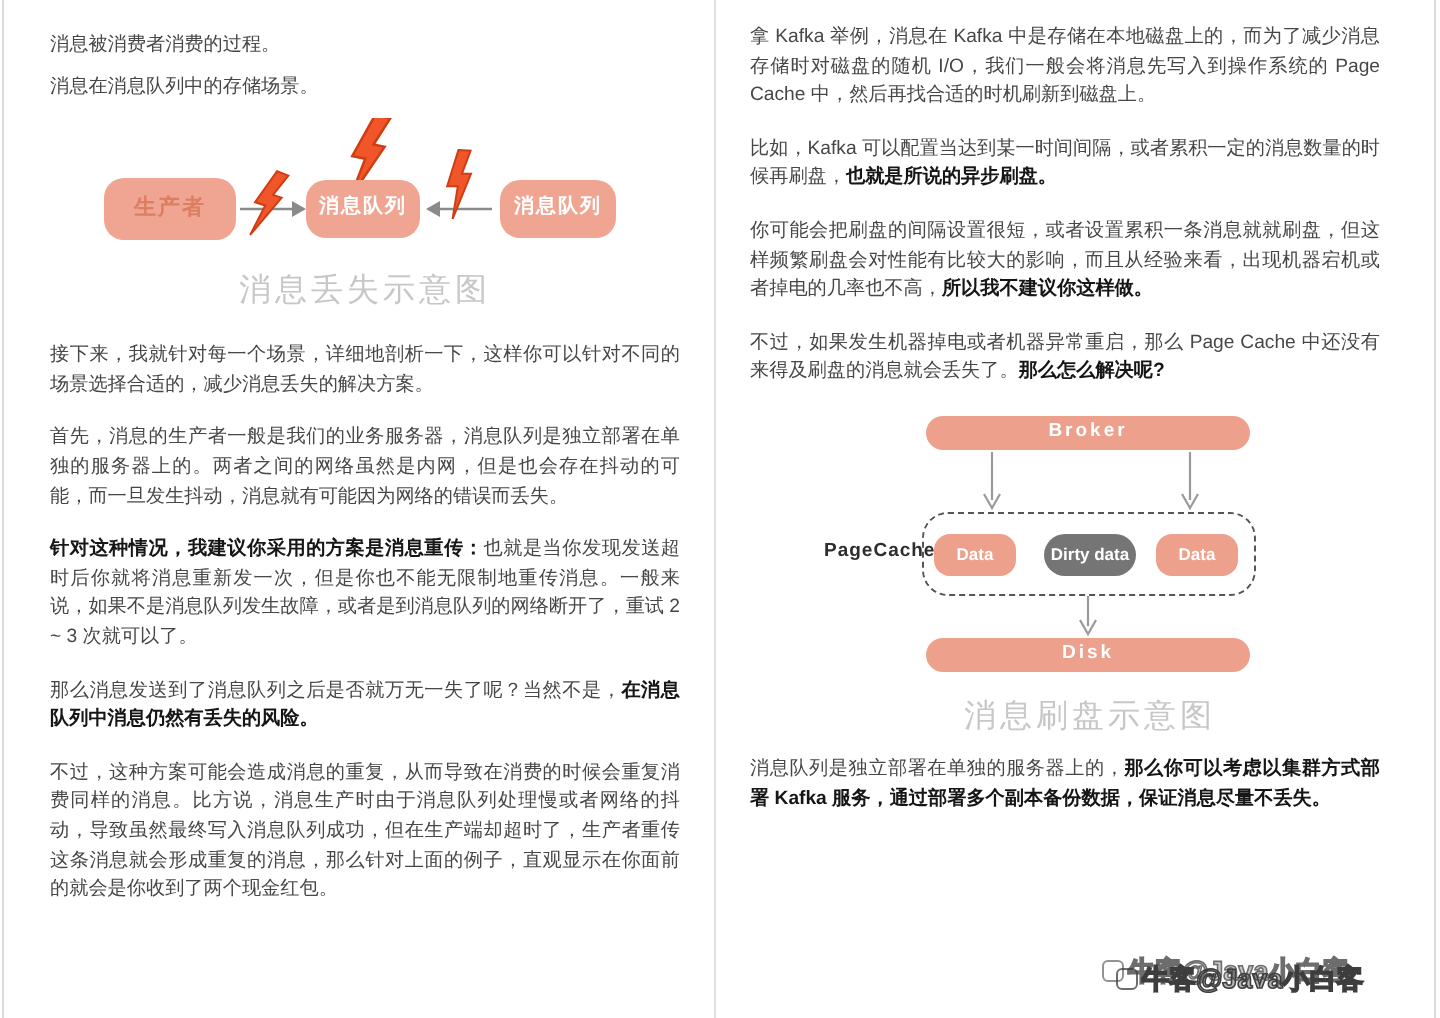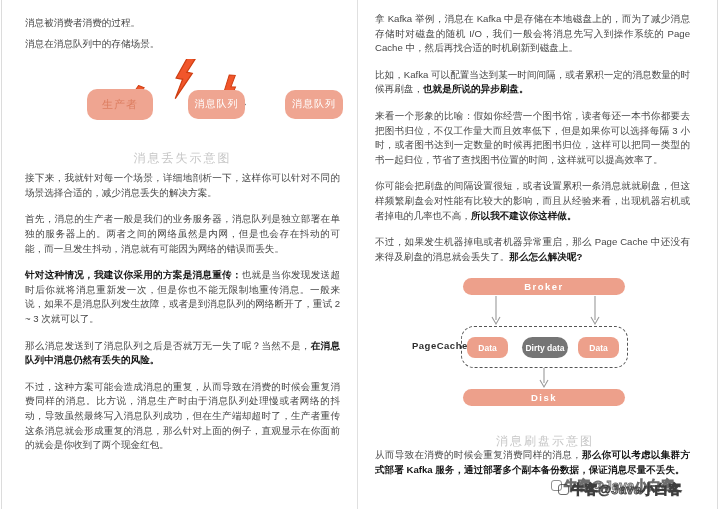--- a/index.html
+++ b/index.html
@@ -24,28 +24,28 @@
   .col p { margin:12px 0 0 0; }
   .col p:first-child { margin-top:2px; }
   .col p.intro { margin-top:6px; text-align:left; }
   .col h3 { margin:14px 0 0 0; font-size:10.3px; line-height:13px; color:#141414; font-weight:700; }
   b { color:#161616; font-weight:700; }
 
   
   .diagram1 { position:relative; height:100px; margin-top:8px; }
   .d1-box {
     position:absolute; display:flex; align-items:center; justify-content:center;
-    background:#efa591; color:#ffffff; font-weight:400; font-size:10px;
-    border-radius:10px; letter-spacing:1px;margin-left:35px;
+    background:#efa591; color:#ffffff; font-weight:700; font-size:10px;
+    border-radius:10px; letter-spacing:1px;
   }
   .d1-producer { left:27px; top:30px; width:66px; height:31px; color:#dd7e61; font-size:11px; }
   .d1-queue-mid   { left:128px; top:31px; width:57px; height:29px; }
   .d1-queue-right { left:225px; top:31px; width:58px; height:29px; }
   .d1-caption, .d2-caption {
-    position:absolute; text-align:center; color:#c7c7c7; font-size:12px; letter-spacing:2px;margin-top:12px;
+    position:absolute; text-align:center; color:#c7c7c7; font-size:16px; letter-spacing:2px;
   }
   .d1-caption { left:0; right:0; top:80px; }
   .svg-overlay { position:absolute; left:0; top:0; }
 
   
   .diagram2 { position:relative; height:164px; margin-top:12px; }
   .d2-pill {
     position:absolute; display:flex; align-items:center; justify-content:center;
     background:#eda08b; color:#fff; font-size:9.5px; letter-spacing:1.5px; font-weight:700;
     border-radius:9px;
@@ -122,21 +122,20 @@
     <p><span>首先，消息的生产者一般是我们的业务服务器，消息队列是独立部署在单独的服务器上的。两者之间的网络虽然是内网，但是也会存在抖动的可能，而一旦发生抖动，消息就有可能因为网络的错误而丢失。</span></p>
     <p><b>针对这种情况，我建议你采用的方案是消息重传：</b><span>也就是当你发现发送超时后你就将消息重新发一次，但是你也不能无限制地重传消息。一般来说，如果不是消息队列发生故障，或者是到消息队列的网络断开了，重试 2 ~ 3 次就可以了。</span></p>
     <p><span>那么消息发送到了消息队列之后是否就万无一失了呢？当然不是，</span><b>在消息队列中消息仍然有丢失的风险。</b></p>
     <p><span>不过，这种方案可能会造成消息的重复，从而导致在消费的时候会重复消费同样的消息。比方说，消息生产时由于消息队列处理慢或者网络的抖动，导致虽然最终写入消息队列成功，但在生产端却超时了，生产者重传这条消息就会形成重复的消息，那么针对上面的例子，直观显示在你面前的就会是你收到了两个现金红包。</span></p>
 
   </div>
 
   <div class="col col-right">
     <p><span>拿 Kafka 举例，消息在 Kafka 中是存储在本地磁盘上的，而为了减少消息存储时对磁盘的随机 I/O，我们一般会将消息先写入到操作系统的 Page Cache 中，然后再找合适的时机刷新到磁盘上。</span></p>
     <p><span>比如，Kafka 可以配置当达到某一时间间隔，或者累积一定的消息数量的时候再刷盘，</span><b>也就是所说的异步刷盘。</b></p>
-    <p><span>来看一个形象的比喻：假如你经营一个图书馆，读者每还一本书你都要去把图书归位，不仅工作量大而且效率低下，但是如果你可以选择每隔 3 小时，或者图书达到一定数量的时候再把图书归位，这样可以把同一类型的书一起归位，节省了查找图书位置的时间，这样就可以提高效率了。</span></p>
     <p><span>你可能会把刷盘的间隔设置很短，或者设置累积一条消息就就刷盘，但这样频繁刷盘会对性能有比较大的影响，而且从经验来看，出现机器宕机或者掉电的几率也不高，</span><b>所以我不建议你这样做。</b></p>
     <p><span>不过，如果发生机器掉电或者机器异常重启，那么 Page Cache 中还没有来得及刷盘的消息就会丢失了。</span><b>那么怎么解决呢?</b></p>
 
     <div class="diagram2">
       <svg class="svg-overlay" width="315" height="164" viewBox="0 0 315 164">
         <g>
           <line x1="121" y1="20" x2="121" y2="44" stroke="#9a9a9a" stroke-width="1.1"></line>
           <polyline points="117,41 121,48 125,41" fill="none" stroke="#9a9a9a" stroke-width="1.1"></polyline>
         </g>
         <g>
@@ -151,20 +150,20 @@
       <div class="d2-pill d2-broker">Broker</div>
       <div class="d2-dashed"></div>
       <div class="d2-label">PageCache</div>
       <div class="d2-data d2-data1">Data</div>
       <div class="d2-data d2-dirty">Dirty data</div>
       <div class="d2-data d2-data2">Data</div>
       <div class="d2-pill d2-disk">Disk</div>
       <div class="d2-caption">消息刷盘示意图</div>
     </div>
 
-    <p style="margin-top:8px"><span>从而导致在消费的时候会重复消费同样的消息，</span><b>那么你可以考虑以集群方式部署 Kafka 服务，通过部署多个副本备份数据，保证消息尽量不丢失。</b></p>
+    <p style="margin-top:8px"><span>消息队列是独立部署在单独的服务器上的，</span><b>那么你可以考虑以集群方式部署 Kafka 服务，通过部署多个副本备份数据，保证消息尽量不丢失。</b></p>
   </div>
 
   <div class="watermark">
     <span class="wm back"><span class="wm-logo"></span><span>牛客@Java小白客</span></span>
     <span class="wm front"><span class="wm-logo"></span><span>牛客@Java小白客</span></span>
   </div>
 </div>
 
 </body></html>

